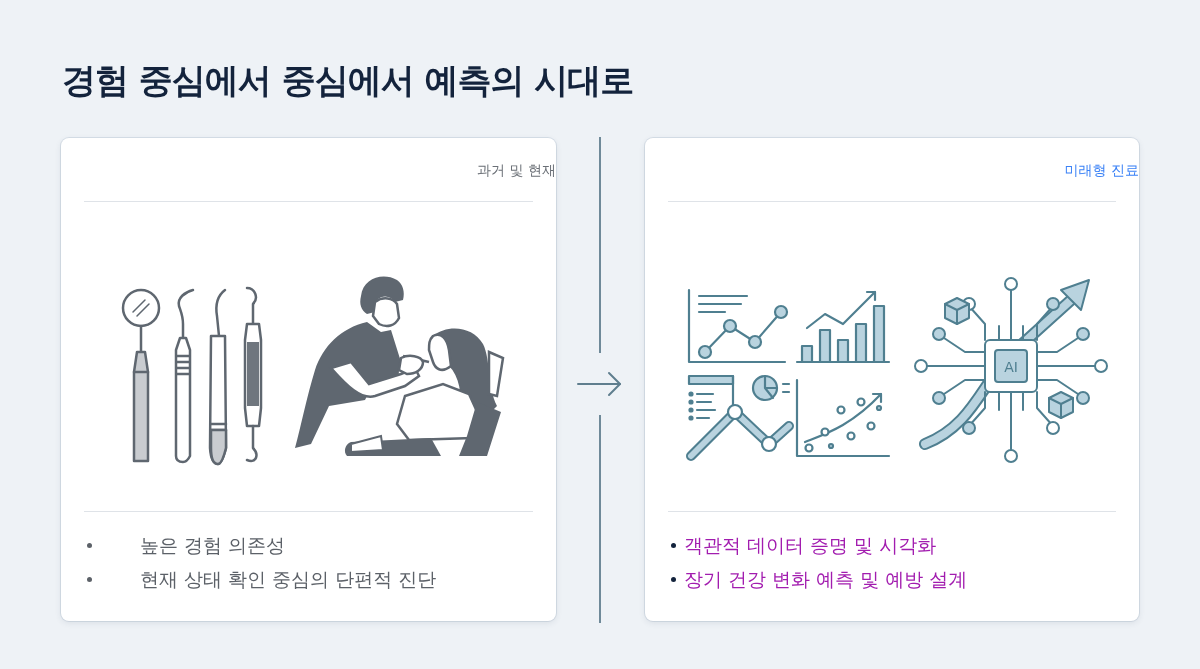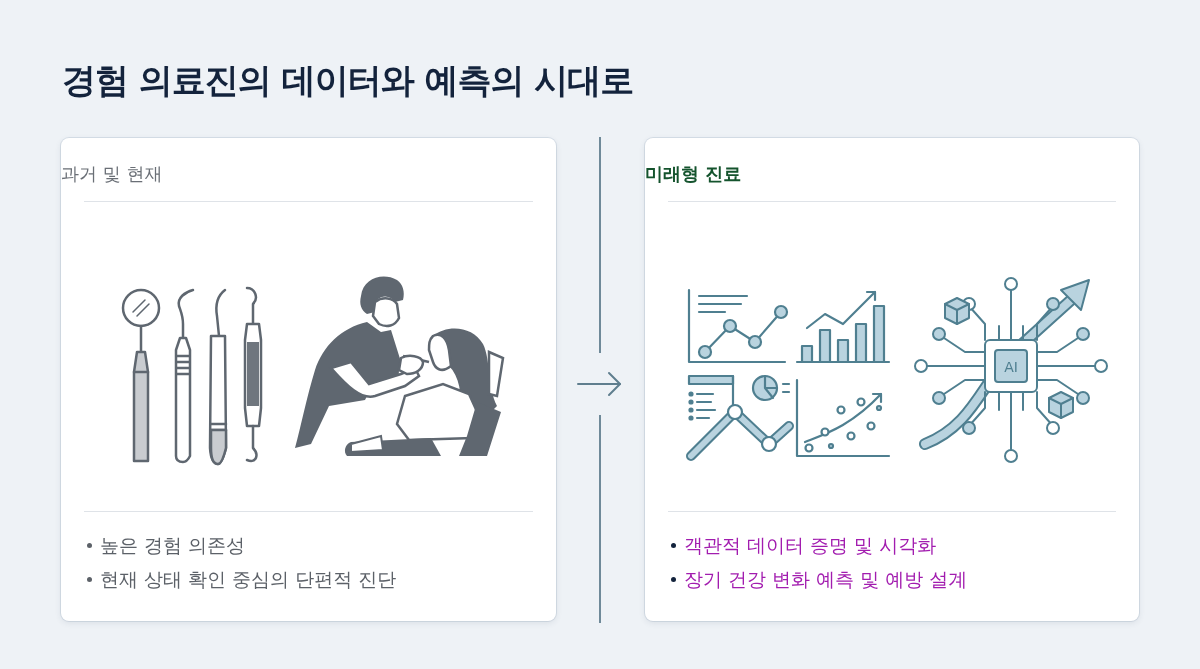--- a/index.html
+++ b/index.html
@@ -16,59 +16,59 @@
     letter-spacing: -1px;
   }
   .card {
     position: absolute; top: 138px; height: 483px;
     background: #ffffff; border-radius: 8px;
     box-shadow: 0 2px 6px rgba(40,60,90,0.10), 0 0 0 1px rgba(200,210,222,0.6);
   }
   .card.left { left: 61px; width: 495px; }
   .card.right { left: 645px; width: 494px; }
   .card-label {
-    position: absolute; top: 24px; left: 0; right: 0; text-align: left;
-    font-size: 18px;
+    position: absolute; top: 24px; left: 0; right: 0; text-align: right;
+    font-size: 14px;
   }
   .card.left .card-label { color: #6a6f76; }
-  .card.right .card-label { color: #14532d; font-weight: bold; }
+  .card.right .card-label { color: #3b82f6; }
   .card-rule {
     position: absolute; left: 23px; right: 23px; height: 1px; background: #dfe3e8;
   }
   .card-rule.top { top: 63px; }
   .card-rule.bottom { top: 373px; }
   .card-heading {
     position: absolute; left: 26px; top: 86px;
     font-size: 25px; font-weight: bold; color: #13233c; letter-spacing: -0.5px;
   }
   .illus { position: absolute; top: 136px; left: 0; width: 100%; height: 200px; }
   .bullets {
     position: absolute; left: 26px; top: 390px; list-style: none;
   }
   .bullets li {
     font-size: 19px; line-height: 34px; display: flex; align-items: center;
   }
   .bullets li .dot {
     width: 5px; height: 5px; border-radius: 50%; margin-right: 8px; display: inline-block;
   }
-  .card.left .bullets li { color: #5c6168; }
+  .card.left .bullets li { color: #5c6168; gap: 40px; }
   .card.left .bullets li .dot { background: #5c6168; }
   .card.right .bullets li { color: #a21caf; }
   .card.right .bullets li .dot { background: #13233c; }
   .divider {
     position: absolute; left: 599px; width: 2px; background: #6f8a99;
   }
   .divider.top { top: 137px; height: 216px; }
   .divider.bottom { top: 415px; height: 208px; }
   .arrow { position: absolute; left: 576px; top: 370px; width: 48px; height: 28px; }
 </style>
 </head>
 <body>
 
-<h1 class="page-title">경험 의료진의 데이터와 예측의 시대로</h1>
+<h1 class="page-title">경험 중심에서 중심에서 예측의 시대로</h1>
 
 <section class="card left">
   <div class="card-label">과거 및 현재</div>
   <div class="card-rule top"></div>
 
   <div class="illus">
 
     <svg style="position:absolute;left:40px;top:2px" width="170" height="190" viewBox="0 0 170 190" fill="none" stroke="#5f6770" stroke-width="2.5" stroke-linejoin="round" stroke-linecap="round">
 
       <circle cx="40" cy="32" r="18" fill="#fff"></circle>

